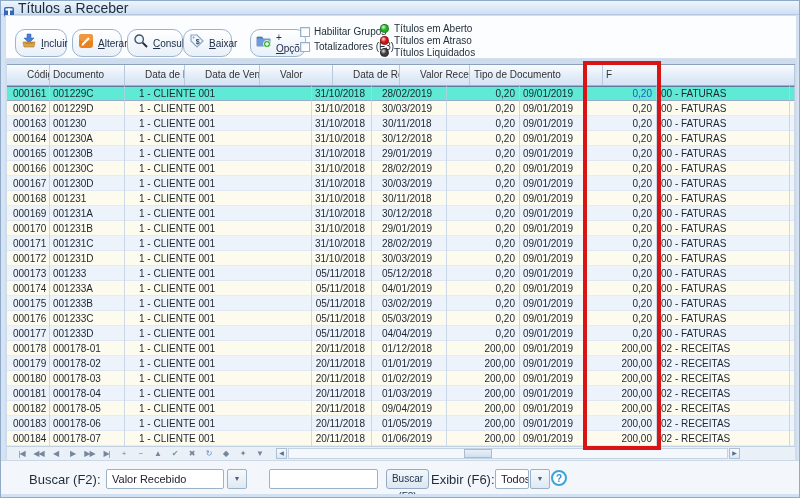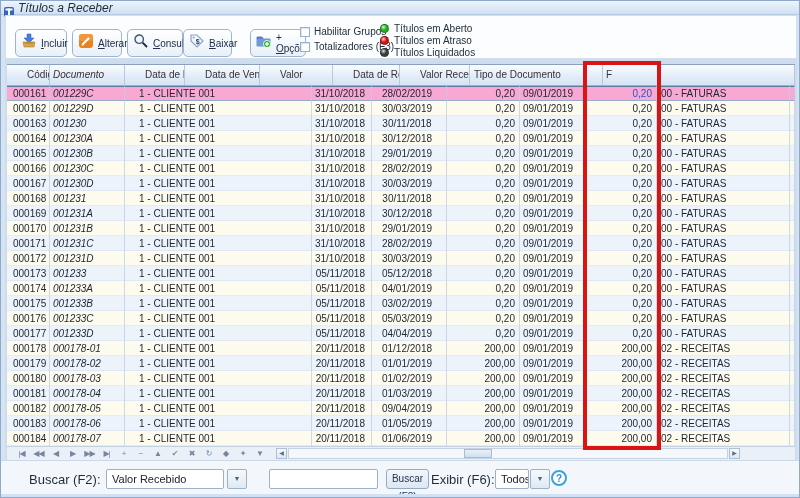--- a/index.html
+++ b/index.html
@@ -5,27 +5,27 @@
   html,body{margin:0;padding:0;background:#fff;}
   *{box-sizing:border-box;}
   body{font-family:"Liberation Sans", sans-serif; -webkit-font-smoothing:antialiased;}
   .window{position:relative;width:800px;height:498px;background:#d6e3f2;border:1px solid #8fa9c8;overflow:hidden;}
 
   
   .titlebar{position:absolute;left:0;top:0;width:100%;height:14px;
     background:linear-gradient(#eef5fd,#cfdff2);display:flex;align-items:center;gap:4px;padding-left:3px;
     border-bottom:1px solid #b6c9e0;}
   .app-icon{width:10px;height:10px;display:inline-block;}
-  .titletext{font-size:12px;color:#1c2a3a;font-style:italic;}
+  .titletext{font-size:14px;color:#1c2a3a;}
 
   
   .toolbar{position:absolute;left:4px;top:14px;width:792px;height:44px;background:#fcfdfe;
     border:1px solid #d3dfec;}
   .tbtn{position:absolute;top:13px;height:28px;display:flex;align-items:center;gap:4px;padding:0 5px;
-    background:linear-gradient(#ffffff,#e9f0f8);border:1px solid #9db4cf;border-radius:5px;cursor:pointer;}
+    background:linear-gradient(#ffffff,#e9f0f8);border:1px solid #9db4cf;border-radius:10px;cursor:pointer;}
   .tbtn .blabel{font-size:10px;color:#20304a;}
   .b-incluir{left:9px;width:52px;}
   .b-alterar{left:66px;width:50px;}
   .b-consultar{left:121px;width:56px;}
   .b-baixar{left:177px;width:49px;}
   .b-opcoes{left:244px;width:56px;}
   .cbrow{position:absolute;display:flex;align-items:center;gap:4px;}
   .cbrow .cb{width:10px;height:10px;background:#fdfdfd;border:1px solid #9ab0c6;box-shadow:inset 1px 1px 1px #dbe4ee;}
   .cbrow .cblabel{font-size:10px;color:#22313f;}
   .cb1{left:294px;top:10px;}
@@ -41,25 +41,25 @@
   
   .grid-wrap{position:absolute;left:4px;top:58px;width:792px;height:401px;background:#cddded;}
   .ghdr{position:absolute;left:2px;top:5px;width:788px;height:22px;display:flex;
     border-top:1px solid #8aa0bd;border-bottom:1px solid #9db3cc;background:#dce8f6;}
   .hcell{background:linear-gradient(#f9fcff,#e3edf9 55%,#d5e3f4);border-right:1px solid #b7c9dd;
     font-size:10px;color:#333;line-height:20px;padding-left:3px;overflow:hidden;white-space:nowrap;}
   .gbody{position:absolute;left:2px;top:27px;width:788px;height:360px;background:#fff;overflow:hidden;}
   .grow{display:flex;height:15px;line-height:15px;}
   .grow:nth-child(odd){background:#edf3fb;}
   .grow:nth-child(even){background:#fcfbee;}
-  .grow.sel{background:#f9a8d4;box-shadow:inset 0 1px 0 #5c7a9e, inset 0 -1px 0 #7e99b8;}
+  .grow.sel{background:#5eead4;box-shadow:inset 0 1px 0 #5c7a9e, inset 0 -1px 0 #7e99b8;}
   .cell{font-size:10px;color:#1d2430;border-right:1px solid rgba(190,206,226,.75);
     overflow:hidden;white-space:nowrap;box-shadow:inset 0 -1px 0 rgba(196,210,228,.35);}
   .c0{width:43px;padding-left:6px;}
-  .c1{width:75px;padding-left:3px;font-style:italic;}
+  .c1{width:75px;padding-left:3px;}
   .c2{width:187px;padding-left:14px;}
   .c3{width:60px;text-align:right;padding-right:6px;}
   .c4{width:75px;text-align:center;padding-right:4px;}
   .c5{width:73px;text-align:right;padding-right:4px;}
   .c6{width:67px;text-align:right;padding-right:13px;}
   .c7{width:70px;text-align:right;padding-right:4px;}
   .c8{width:133px;padding-left:4px;}
   .c9{flex:1;}
   .hcell.c0,.hcell.c3,.hcell.c4,.hcell.c5,.hcell.c6,.hcell.c7{text-align:left;padding-left:20px;padding-right:0;}
   .hcell.c2{padding-left:3px;}

